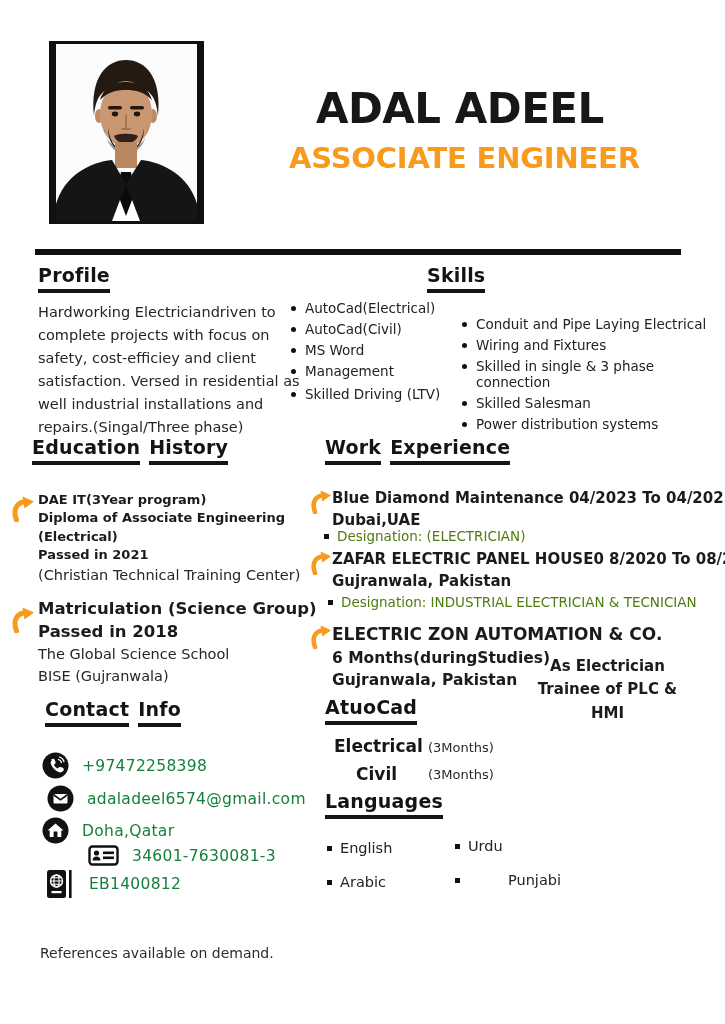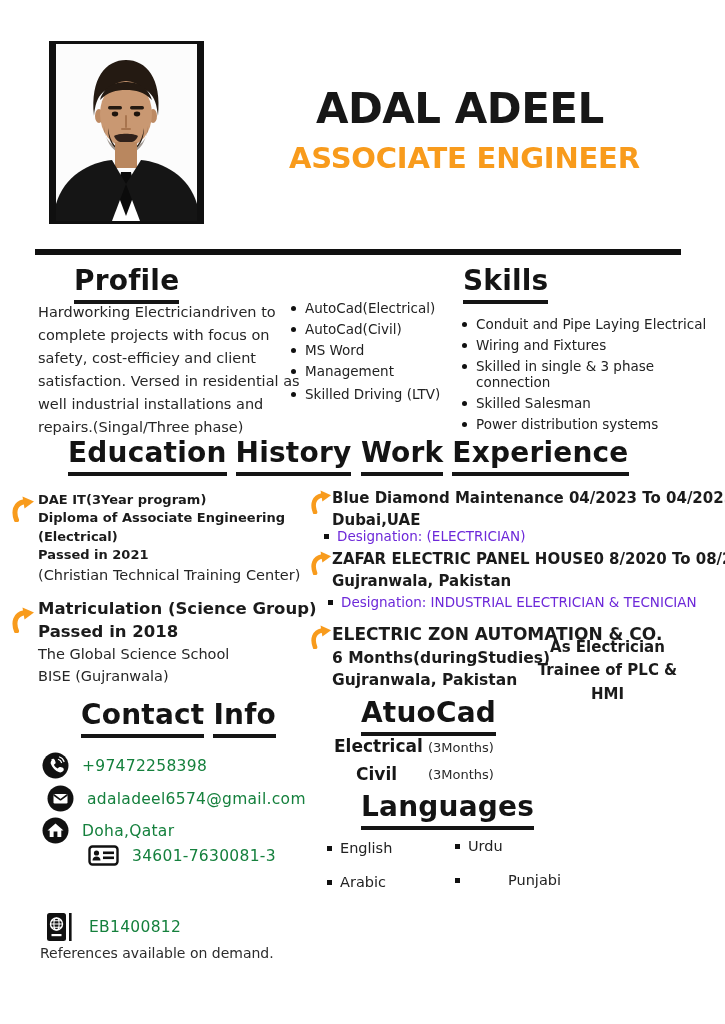--- a/index.html
+++ b/index.html
@@ -5,21 +5,21 @@
   html,body { margin:0; padding:0; background:#e8e8e8; }
   .page {
     position:relative; width:725px; height:1024px; margin:0 auto;
     background:#ffffff; overflow:hidden;
     font-family:"DejaVu Sans","Liberation Sans",sans-serif;
     color:#1b1b1b;
   }
   .abs { position:absolute; }
 
   
-  .section-heading { font-size:28px; font-weight:800; letter-spacing:.2px; color:#141414; white-space:nowrap;margin-left:36px; }
+  .section-heading { font-size:19px; font-weight:800; letter-spacing:.2px; color:#141414; white-space:nowrap; }
   .h-word { display:inline-block; border-bottom:4px solid #151515; padding-bottom:3px; margin-right:9px; }
 
   
   .name  { font-size:42px; font-weight:800; letter-spacing:-.5px; color:#171717; white-space:nowrap; }
   .title { font-size:29px; font-weight:800; letter-spacing:-.2px; white-space:nowrap; }
   .divider { background:#101010; }
 
   
   .photo-frame {
     border:3px solid #101010; border-left-width:7px; border-right-width:7px;
@@ -33,21 +33,21 @@
   .blist { display:flex; flex-direction:column; gap:5px; }
   .li { display:flex; align-items:flex-start; font-size:13.5px; color:#222; }
   .dot { flex:0 0 auto; width:5px; height:5px; border-radius:50%; background:#111; margin:6px 9px 0 0; }
   .sq  { flex:0 0 auto; width:5px; height:5px; background:#111; margin:6px 8px 0 0; }
 
   
   .edu-line-bold { font-size:13px; font-weight:700; line-height:1.42; color:#1b1b1b; }
   .edu-line-reg  { font-size:14.5px; line-height:1.5; color:#262626; }
   .work-title { font-size:15px; font-weight:700; line-height:1.45; color:#1b1b1b; white-space:nowrap; }
   .work-note  { font-size:15px; font-weight:700; text-align:center; line-height:1.55; color:#1b1b1b; }
-  .desig { font-size:13.5px; color:#6d28d9; }
+  .desig { font-size:13.5px; color:#4d7c0f; }
 
   
   .contact-row { display:flex; align-items:center; }
   .contact-text { font-size:15.5px; color:#15803d; letter-spacing:.3px; }
   .cicon { flex:0 0 auto; margin-right:13px; }
 
   
   .ac-label { font-size:17px; font-weight:800; color:#161616;text-align:right; }
   .ac-dur   { font-size:13px; color:#2a2a2a; }
 
@@ -215,21 +215,21 @@
   </div>
 
   <svg class="abs" style="left:310px; top:625px;" width="22" height="24" viewBox="0 0 24 26">
       <use href="#curve-arrow"></use>
     </svg>
   <div class="abs" style="left:332px; top:622px;">
     <div class="work-title" style="font-size:17px;">ELECTRIC ZON AUTOMATION &amp; CO.</div>
     <div class="work-title" style="font-size:15.5px;">6 Months(duringStudies)</div>
     <div class="work-title" style="font-size:15.5px;">Gujranwala, Pakistan</div>
   </div>
-  <div class="abs work-note" style="left:520px; top:636px; width:175px;">
+  <div class="abs work-note" style="left:520px; top:655px; width:175px;">
     <div>As Electrician</div>
     <div>Trainee of PLC &amp; HMI</div>
   </div>
 
   <div class="abs section-heading" style="left:45px; top:698px;"><span class="h-word">Contact</span><span class="h-word">Info</span></div>
 
   <div class="abs contact-row" style="left:42px; top:752px;">
     <svg class="cicon" width="27" height="27" viewBox="0 0 27 27">
       <circle cx="13.5" cy="13.5" r="13" fill="#111"></circle>
       <path d="M9.2 7.6 c1.6-1.5 3.2-0.9 3.7 0.7 l0.6 1.8 c0.3 0.8 0 1.5-0.7 2 l-0.9 0.7 c0.8 1.7 2.1 3 3.8 3.8 l0.7-0.9 c0.5-0.7 1.2-1 2-0.7 l1.8 0.6 c1.6 0.5 2.2 2.1 0.7 3.7 c-0.9 1-2.3 1.4-3.6 1 c-3.9-1.4-7.1-4.6-8.5-8.5 c-0.4-1.3 0-2.7 0.9-3.6 z" fill="#fff"></path>
@@ -260,21 +260,21 @@
     <svg class="cicon" width="31" height="21" viewBox="0 0 31 21">
       <rect x="1.5" y="1.5" width="28" height="18" rx="3" fill="#fff" stroke="#111" stroke-width="2.4"></rect>
       <circle cx="8.5" cy="8" r="2.6" fill="#111"></circle>
       <path d="M4.5 15.5 c0-2.6 1.8-4 4-4 s4 1.4 4 4 z" fill="#111"></path>
       <rect x="15" y="6.5" width="11" height="2.6" fill="#111"></rect>
       <rect x="15" y="11.5" width="11" height="2.6" fill="#111"></rect>
     </svg>
     <span class="contact-text">34601-7630081-3</span>
   </div>
 
-  <div class="abs contact-row" style="left:46px; top:912px;">
+  <div class="abs contact-row" style="left:46px; top:869px;">
     <svg class="cicon" style="margin-right:17px;" width="26" height="30" viewBox="0 0 26 30">
       <rect x="1" y="1" width="19" height="28" rx="2.5" fill="#111"></rect>
       <circle cx="10.5" cy="12" r="6" stroke="#fff" stroke-width="1.4" fill="none"></circle>
       <ellipse cx="10.5" cy="12" rx="2.6" ry="6" stroke="#fff" stroke-width="1.1" fill="none"></ellipse>
       <path d="M4.5 12 H16.5 M5.5 8.8 H15.5 M5.5 15.2 H15.5" stroke="#fff" stroke-width="1.1"></path>
       <rect x="5.5" y="22" width="10" height="2.2" fill="#fff"></rect>
       <rect x="23" y="1" width="2.6" height="28" fill="#111"></rect>
     </svg>
     <span class="contact-text">EB1400812</span>
   </div>

